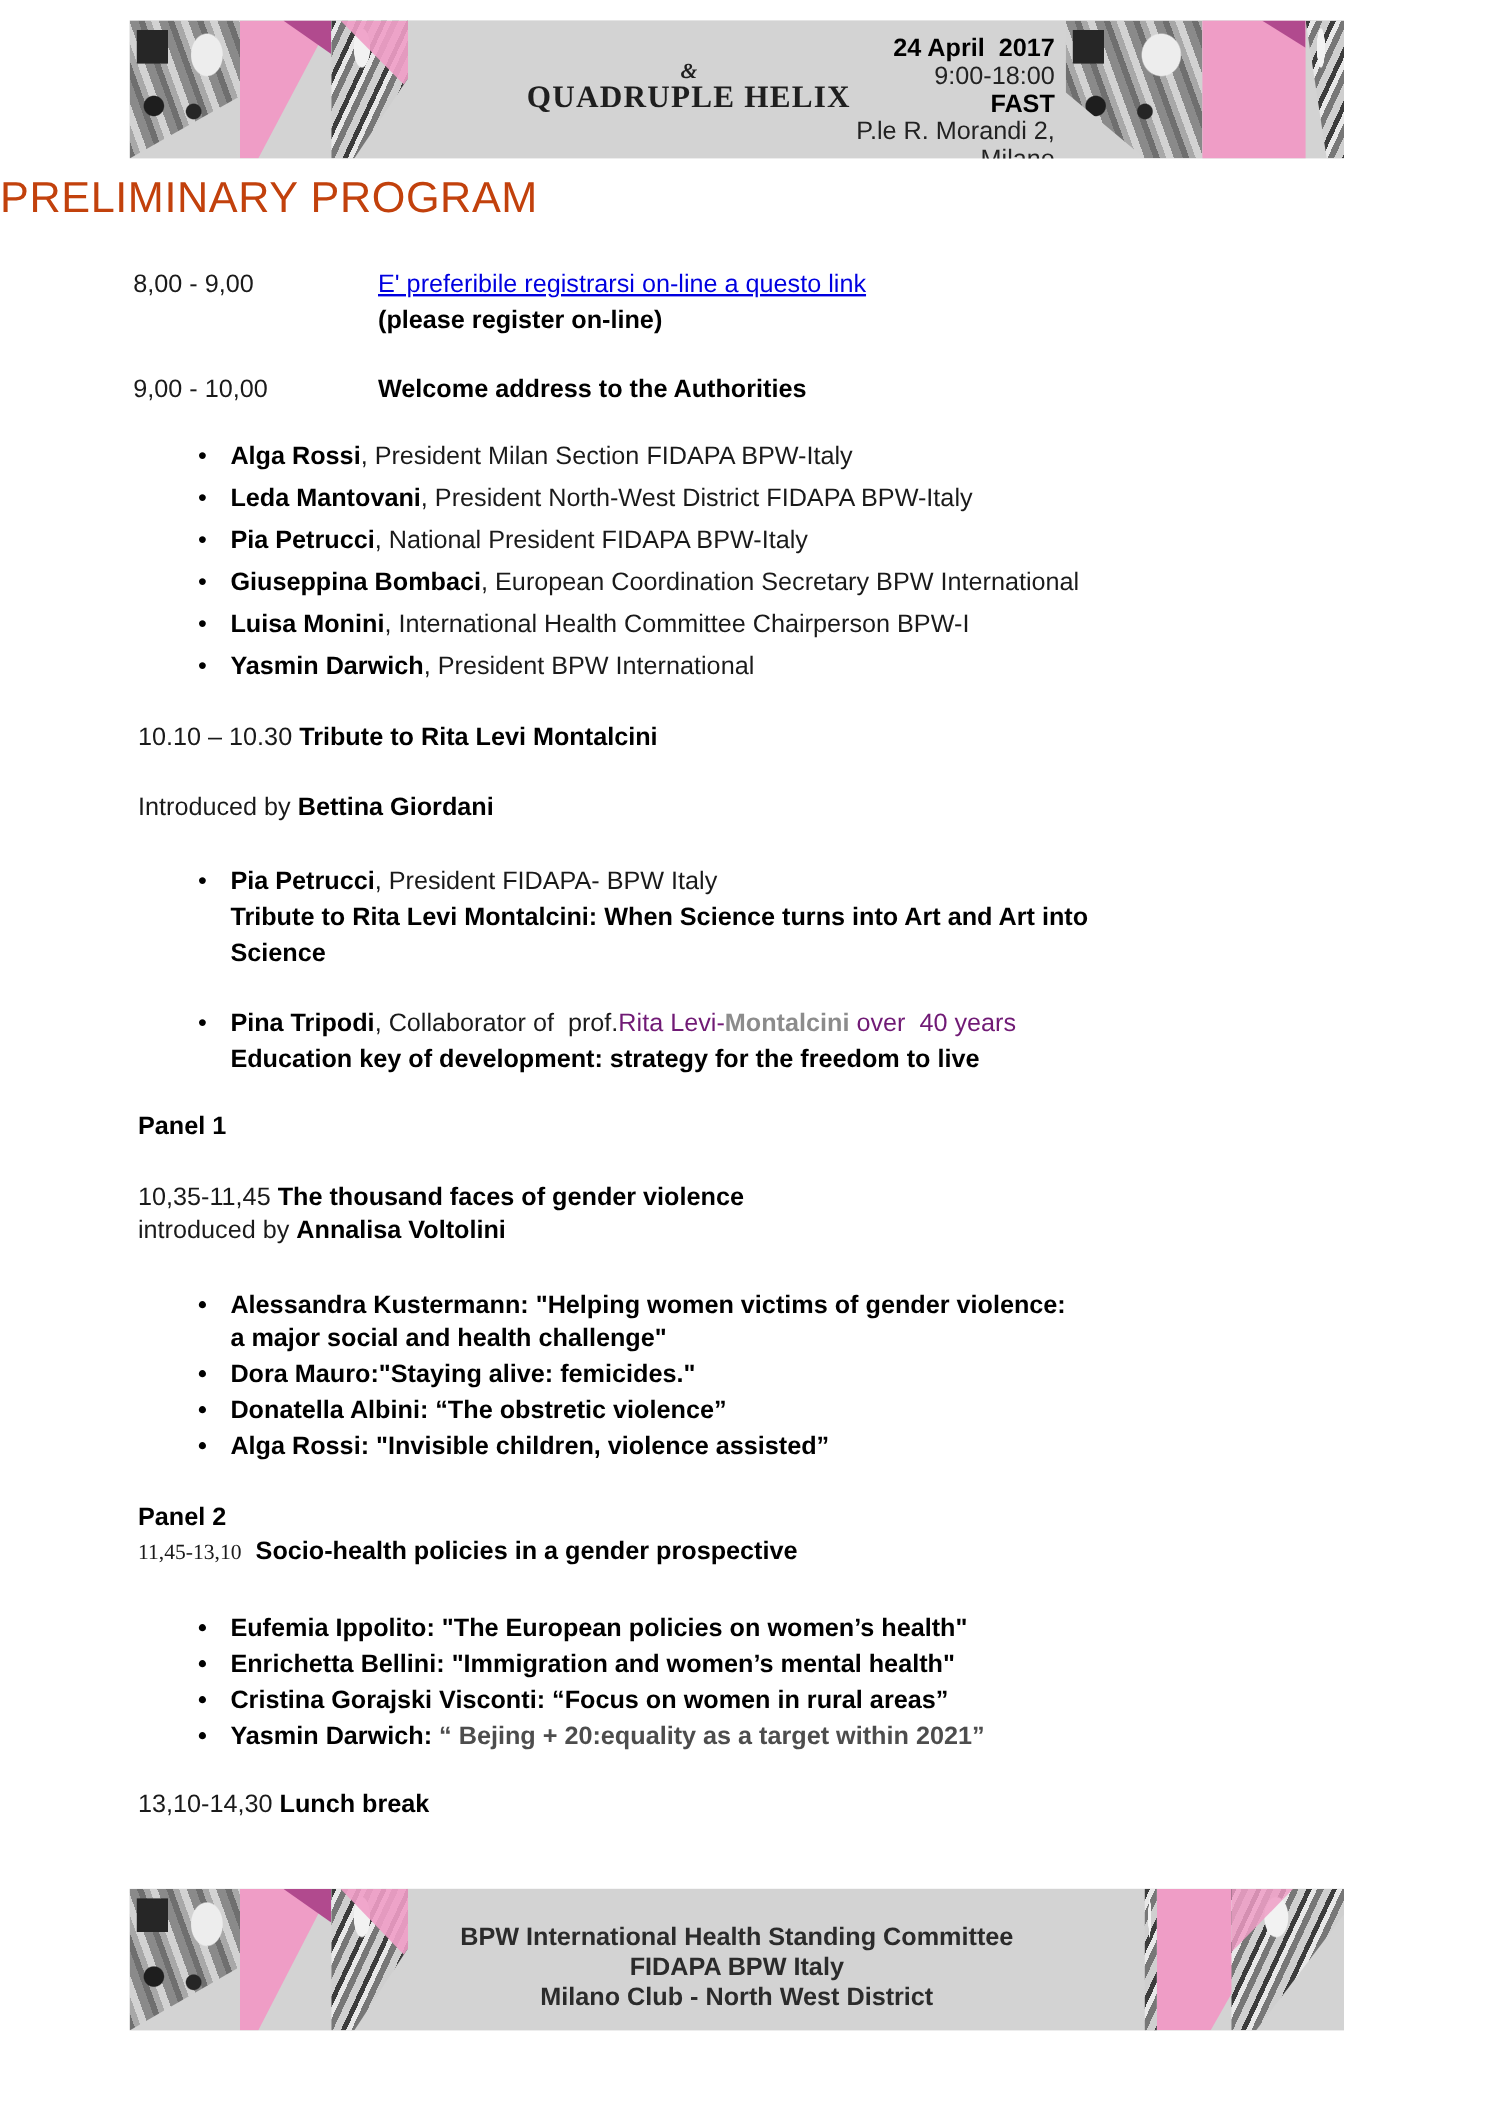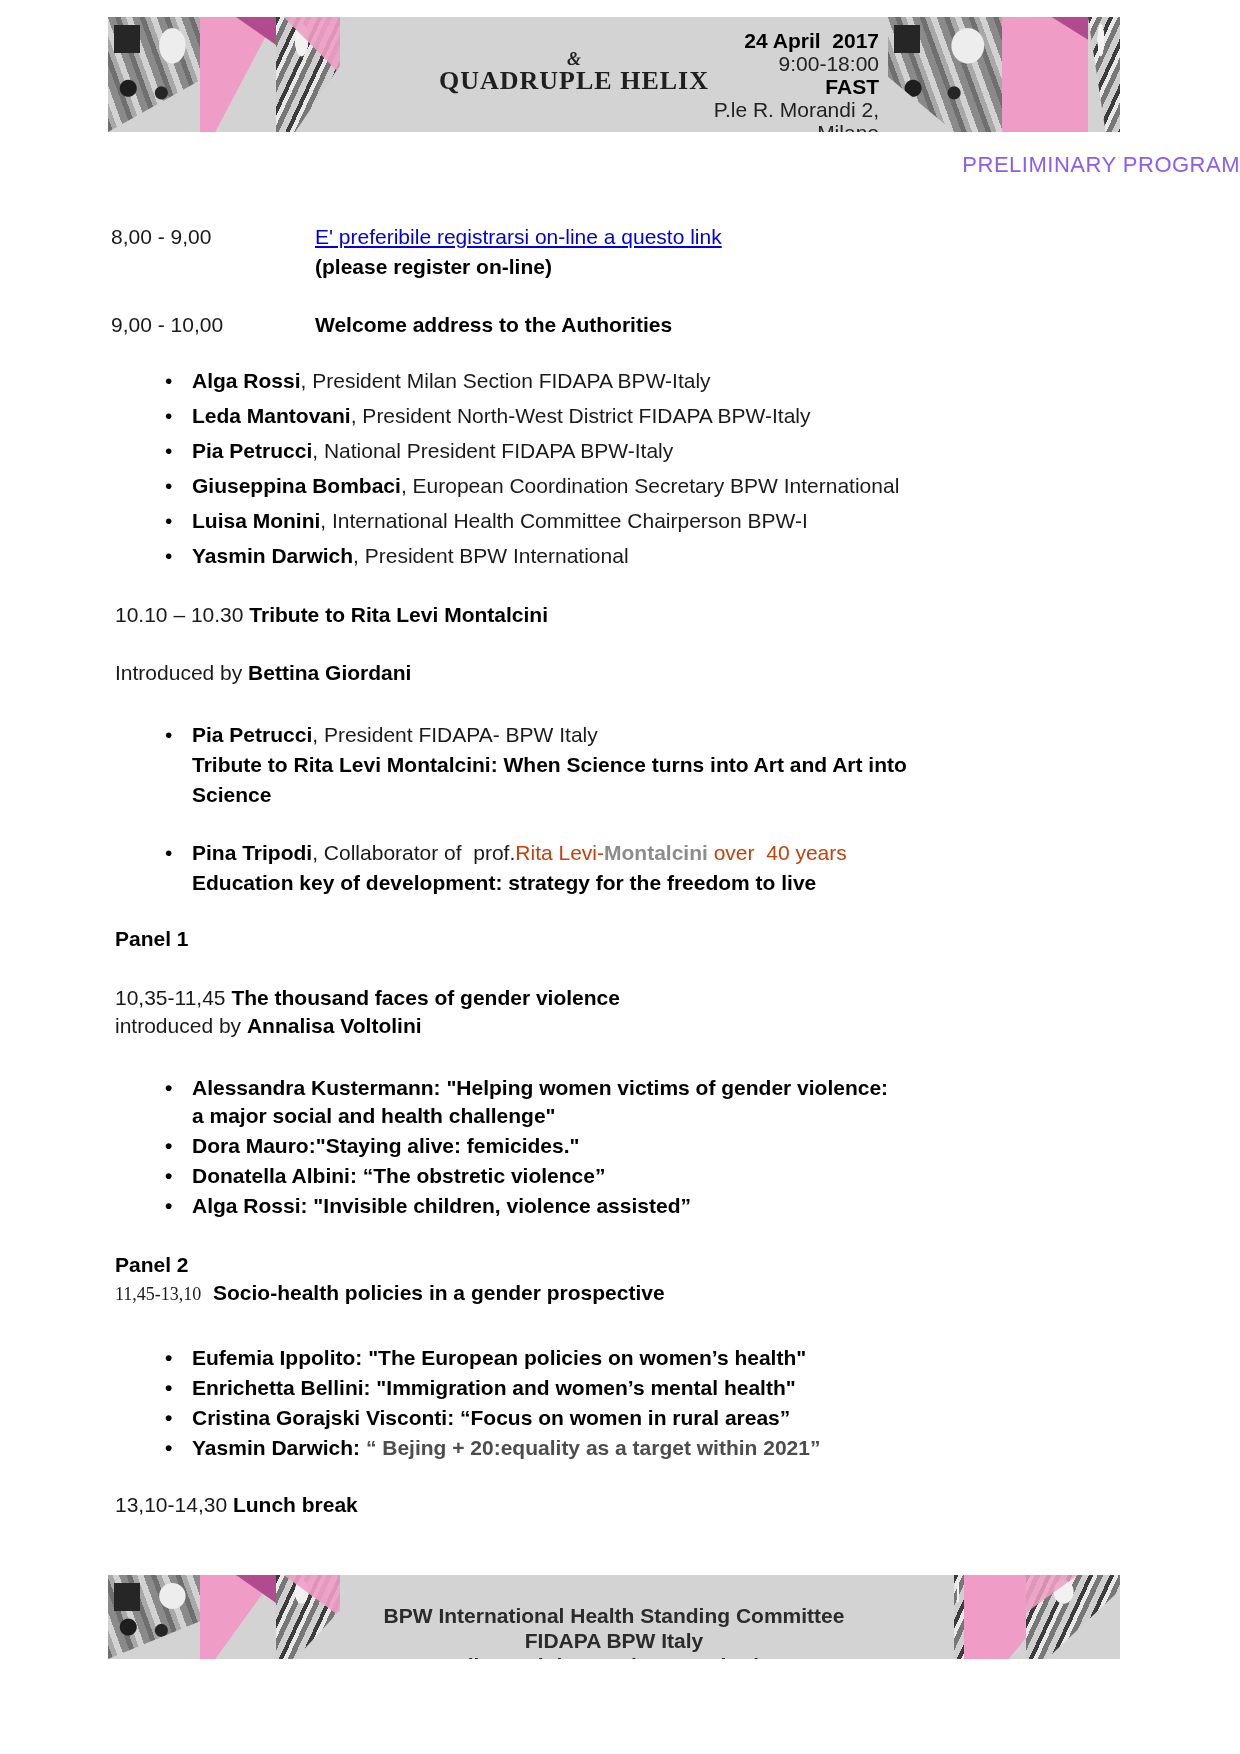--- a/index.html
+++ b/index.html
@@ -9,21 +9,21 @@
     font-family:"Liberation Sans","DejaVu Sans",sans-serif;
     font-size:21px;
   }
   [data-bind]{white-space:pre-wrap;}
   .b{font-weight:700;color:#000;}
 
   
   .banner{position:relative;margin-left:108px;width:1012px;height:115px;
     background:#d3d3d3;overflow:hidden;}
   .banner.hdr{margin-top:17px;}
-  .banner.ftr{margin-top:57px;height:84px;}
+  .banner.ftr{margin-top:57px;height:118px;}
   .strip{position:absolute;top:0;height:100%;}
   .photo-a{
     background:
       radial-gradient(circle at 22% 62%, #1e1e1e 0 8px, transparent 9px),
       radial-gradient(circle at 58% 66%, #262626 0 6px, transparent 7px),
       radial-gradient(ellipse at 70% 25%, #ededed 0 14%, transparent 15%),
       repeating-linear-gradient(70deg, #6f6f6f 0 5px, #a8a8a8 5px 10px, #d2d2d2 10px 16px, #8a8a8a 16px 23px);
   }
   .photo-b{
     background:
@@ -37,37 +37,37 @@
   
   .banner-title{position:absolute;left:246px;top:34px;width:440px;text-align:center;
     font-family:"Liberation Serif","DejaVu Serif",serif;font-weight:700;color:#1f1f1f;}
   .banner-title .t{font-size:26px;letter-spacing:1px;line-height:27px;display:block;}
   .banner-title .amp{font-size:18px;font-style:italic;line-height:16px;display:block;}
   .dateblock{position:absolute;right:241px;top:12px;text-align:right;line-height:23px;color:#222;}
   .ftr-text{position:absolute;left:0;top:28px;width:100%;text-align:center;
     font-weight:700;color:#2b2b2b;line-height:25px;}
 
   
-  .page-title{margin:16px 0 0 0;text-align:right;font-size:22px;font-weight:400;
-    letter-spacing:.5px;color:#8b5cf6;line-height:34px;}
+  .page-title{margin:16px 0 0 0;text-align:left;font-size:36px;font-weight:400;
+    letter-spacing:.5px;color:#c2410c;line-height:34px;}
   .trow{display:flex;margin-left:111px;}
   .trow .time{width:204px;flex:none;}
   .trow.reg{margin-top:40px;line-height:30px;}
   .trow.wel{margin-top:28px;line-height:30px;}
   a.reglink{color:#0000e0;text-decoration:underline;}
 
   ul.bullets{list-style:none;margin:0 0 0 163px;padding:0;}
   ul.bullets li{position:relative;padding-left:29px;}
   ul.bullets li::before{content:"•";position:absolute;left:2px;top:0;color:#000;}
   ul.wel-b{margin-top:28px;}
   ul.wel-b li{line-height:26px;margin-bottom:9px;}
   ul.trib-b{margin-top:34px;}
   ul.trib-b li{line-height:30px;margin-bottom:28px;max-width:850px;}
   ul.tight-b li{line-height:28px;margin-bottom:2px;max-width:850px;font-weight:700;color:#000;}
-  .gray{color:#c2410c;}
+  .gray{color:#701a75;}
   .grayb{color:#8c8c8c;font-weight:700;}
   .grayq{color:#4d4d4d;}
 
   .pline{margin-left:115px;line-height:26px;}
   .trib-head{margin-top:33px;}
   .trib-intro{margin-top:32px;}
   .panel-label{margin-top:24px;font-weight:700;color:#000;}
   .panel-head{margin-top:32px;line-height:28px;}
   .p2-block{margin-top:31px;line-height:28px;}
   ul.p1-b{margin-top:34px;}

